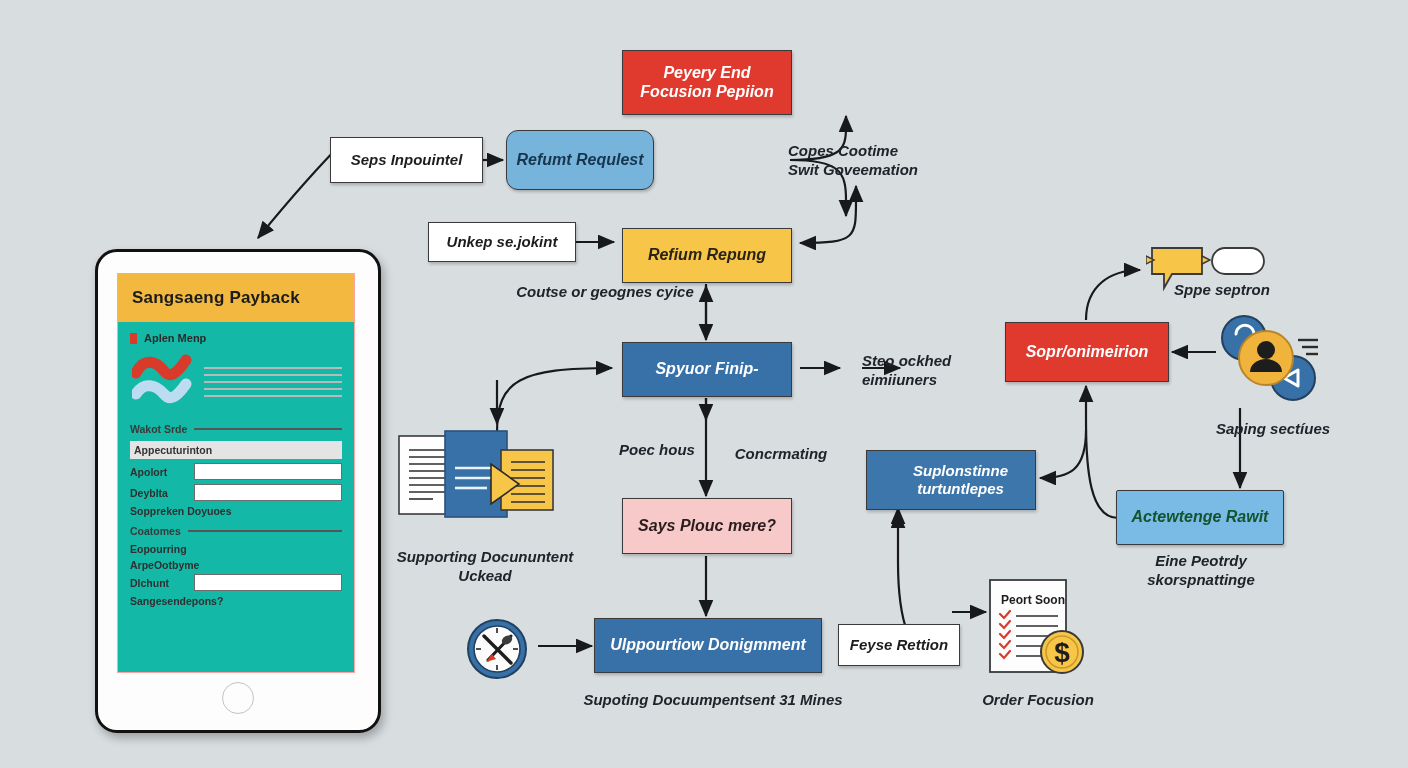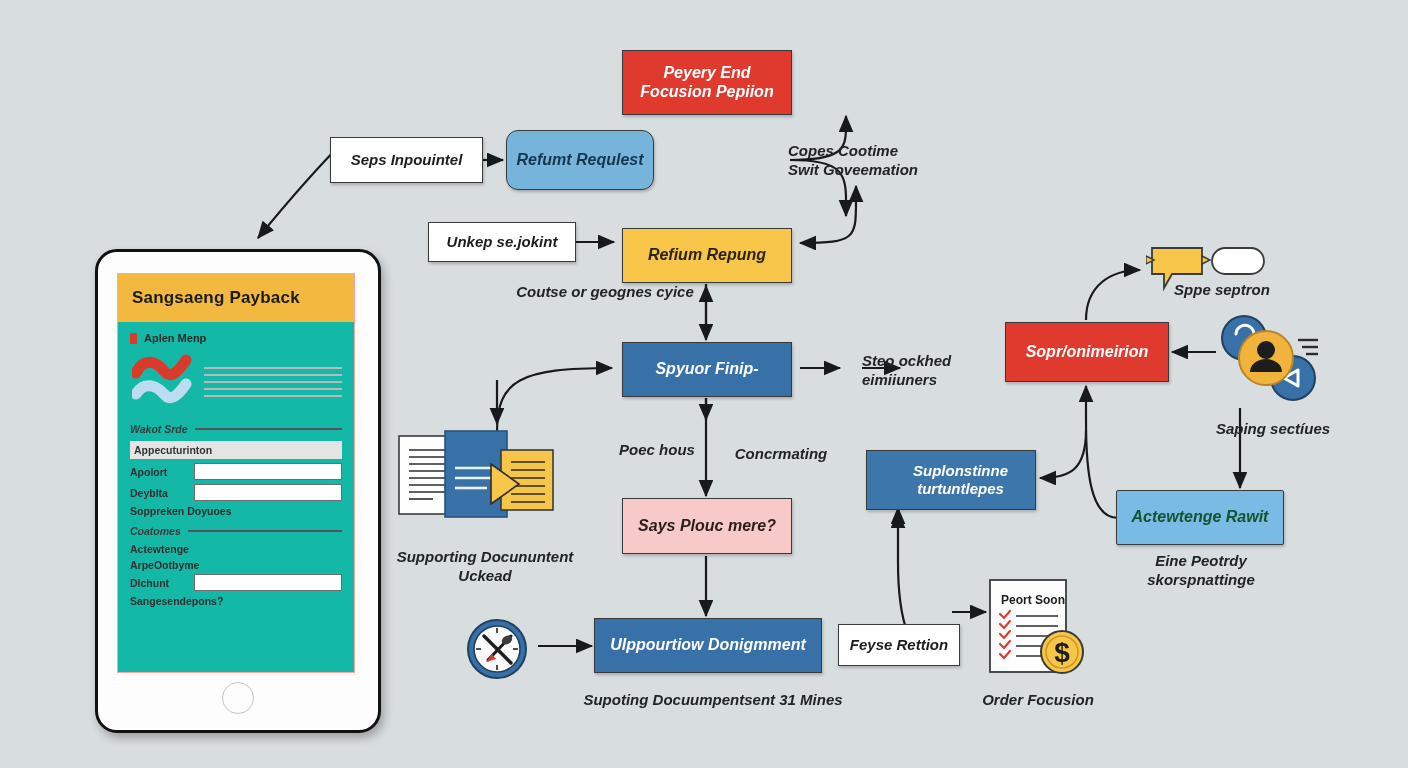--- a/index.html
+++ b/index.html
@@ -50,21 +50,21 @@
   #app-header{height:48px;background:#f2b83f;display:flex;align-items:center;
               padding-left:14px;box-sizing:border-box;}
   #app-header span{font-size:17px;font-weight:bold;color:#1b1b1b;letter-spacing:.2px;}
   #app-body{padding:10px 12px 6px 12px;}
   .menu-row{display:flex;align-items:center;gap:7px;margin-bottom:7px;}
   .menu-mark{width:7px;height:11px;background:#d93b2b;display:inline-block;}
   .menu-row .mlabel{font-size:11px;color:#2a2a2a;font-weight:bold;}
   .hero{display:flex;align-items:center;gap:10px;margin:4px 0 14px 2px;}
   .lines-block{flex:1;display:flex;flex-direction:column;gap:5px;padding-top:4px;}
   .lines-block i{display:block;height:2px;background:#b9b9b9;}
-  .sec-row{display:flex;align-items:center;gap:7px;margin:8px 0 6px 0;font-style:italic;}
+  .sec-row{display:flex;align-items:center;gap:7px;margin:8px 0 6px 0;}
   .sec-row .lbl{font-size:10.5px;color:#3a3a3a;font-weight:bold;white-space:nowrap;}
   .sec-row .rule{flex:1;height:1.5px;background:#555;}
   .band{background:#e4e4e4;font-size:10.5px;color:#333;padding:3px 4px;margin-bottom:4px;font-weight:bold;}
   .frow{display:flex;align-items:center;gap:8px;margin-bottom:4px;}
   .frow .fl{font-size:10.5px;color:#2f2f2f;width:56px;font-weight:bold;}
   .frow .fi{flex:1;height:15px;background:#fff;border:1px solid #6d6d6d;}
   .ftext{font-size:10.5px;color:#2f2f2f;margin:4px 0 3px 0;font-weight:bold;}
   #home-btn{position:absolute;left:50%;transform:translateX(-50%);bottom:16px;
             width:30px;height:30px;border:1.5px solid #c4c4c4;border-radius:50%;}
 
@@ -185,21 +185,21 @@
           <span class="fi"></span>
         </div>
 
         <div class="ftext">Soppreken Doyuoes</div>
 
         <div class="sec-row">
           <span class="lbl">Coatomes</span>
           <span class="rule"></span>
         </div>
 
-        <div class="ftext">Actewtenge</div>
+        <div class="ftext">Eopourring</div>
         <div class="ftext">ArpeOotbyme</div>
 
         <div class="frow">
           <span class="fl">Dlchunt</span>
           <span class="fi"></span>
         </div>
 
         <div class="ftext">Sangesendepons?</div>
       </div>
     </div>

